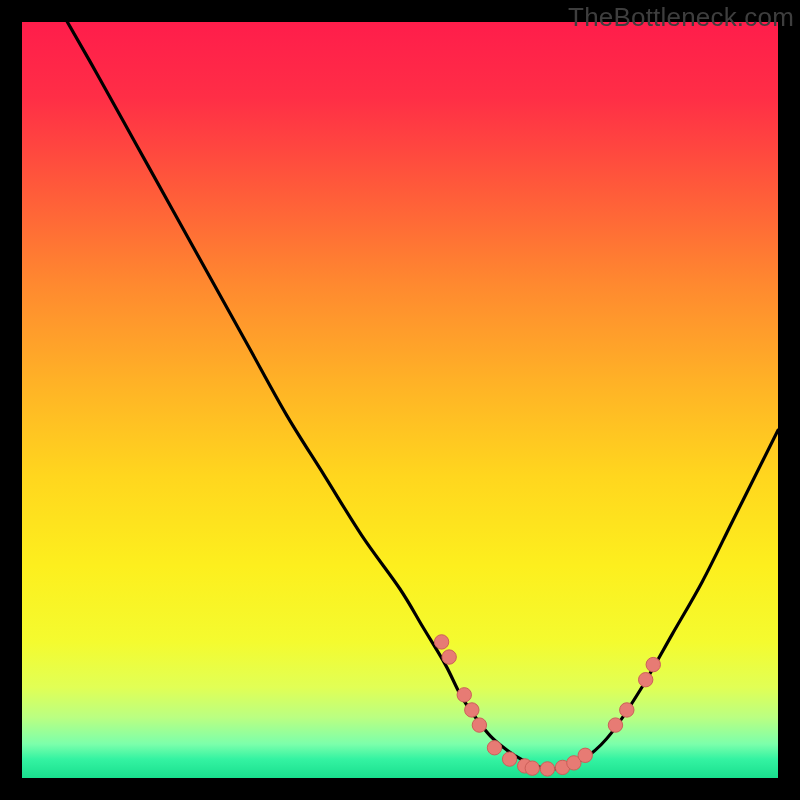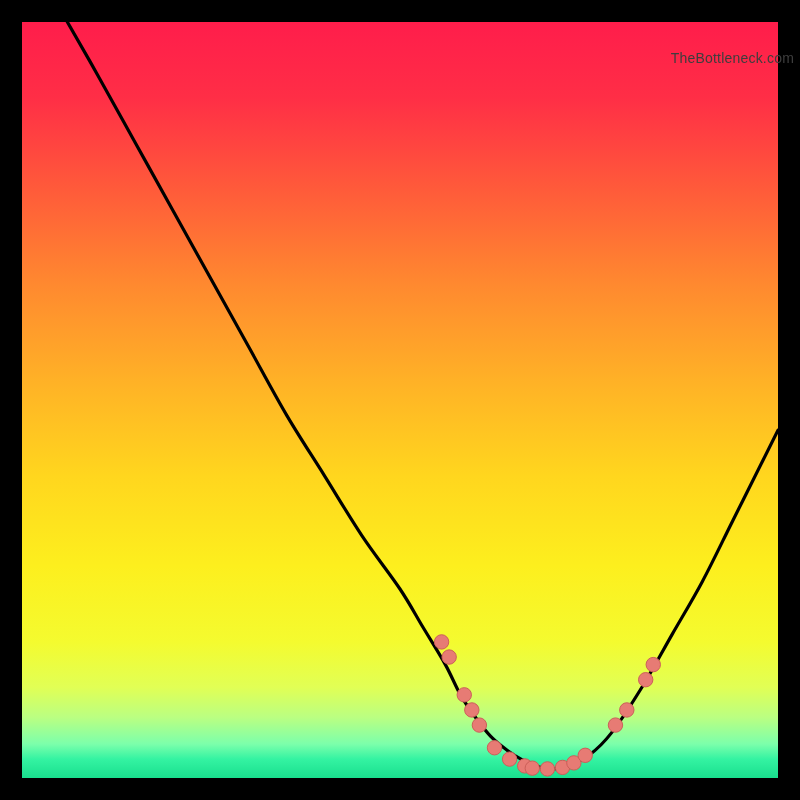--- a/index.html
+++ b/index.html
@@ -31,25 +31,24 @@
     left: 0;
     top: 0;
     width: 756px;
     height: 756px;
   }
   .watermark {
     position: absolute;
     top: 2px;
     right: 6px;
     color: #3e3e3e;
-    font-size: 14px;
+    font-size: 26px;
     font-weight: 500;
     letter-spacing: 0.2px;
     z-index: 50;
-    margin-top: 48px;
   }
   svg.curve {
     position: absolute;
     left: 0;
     top: 0;
     width: 756px;
     height: 756px;
     z-index: 20;
   }
 </style>

